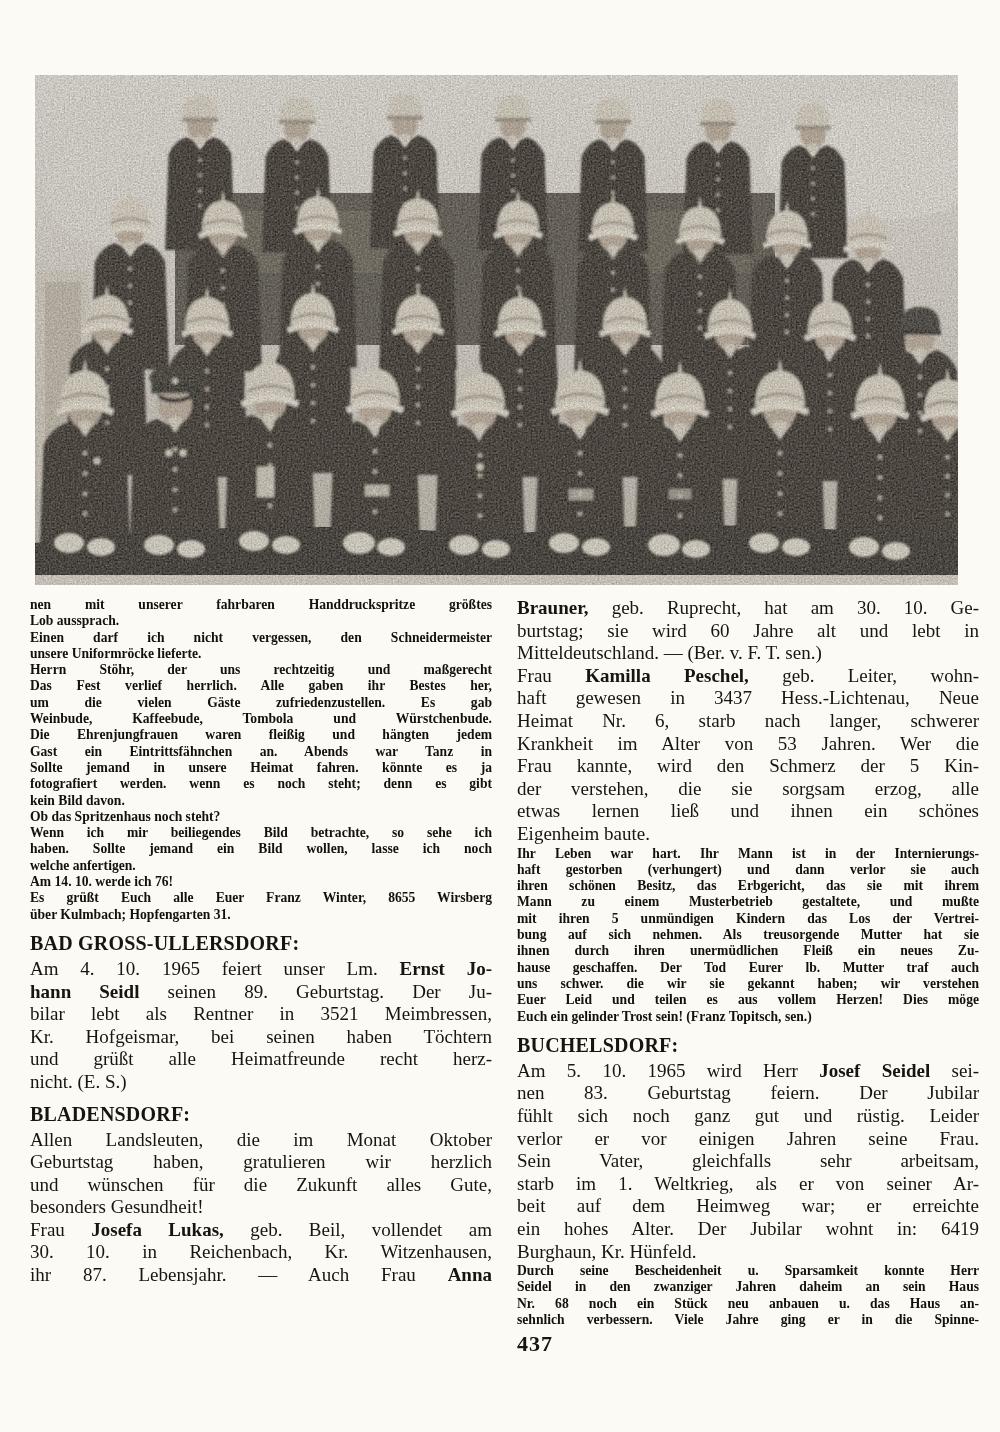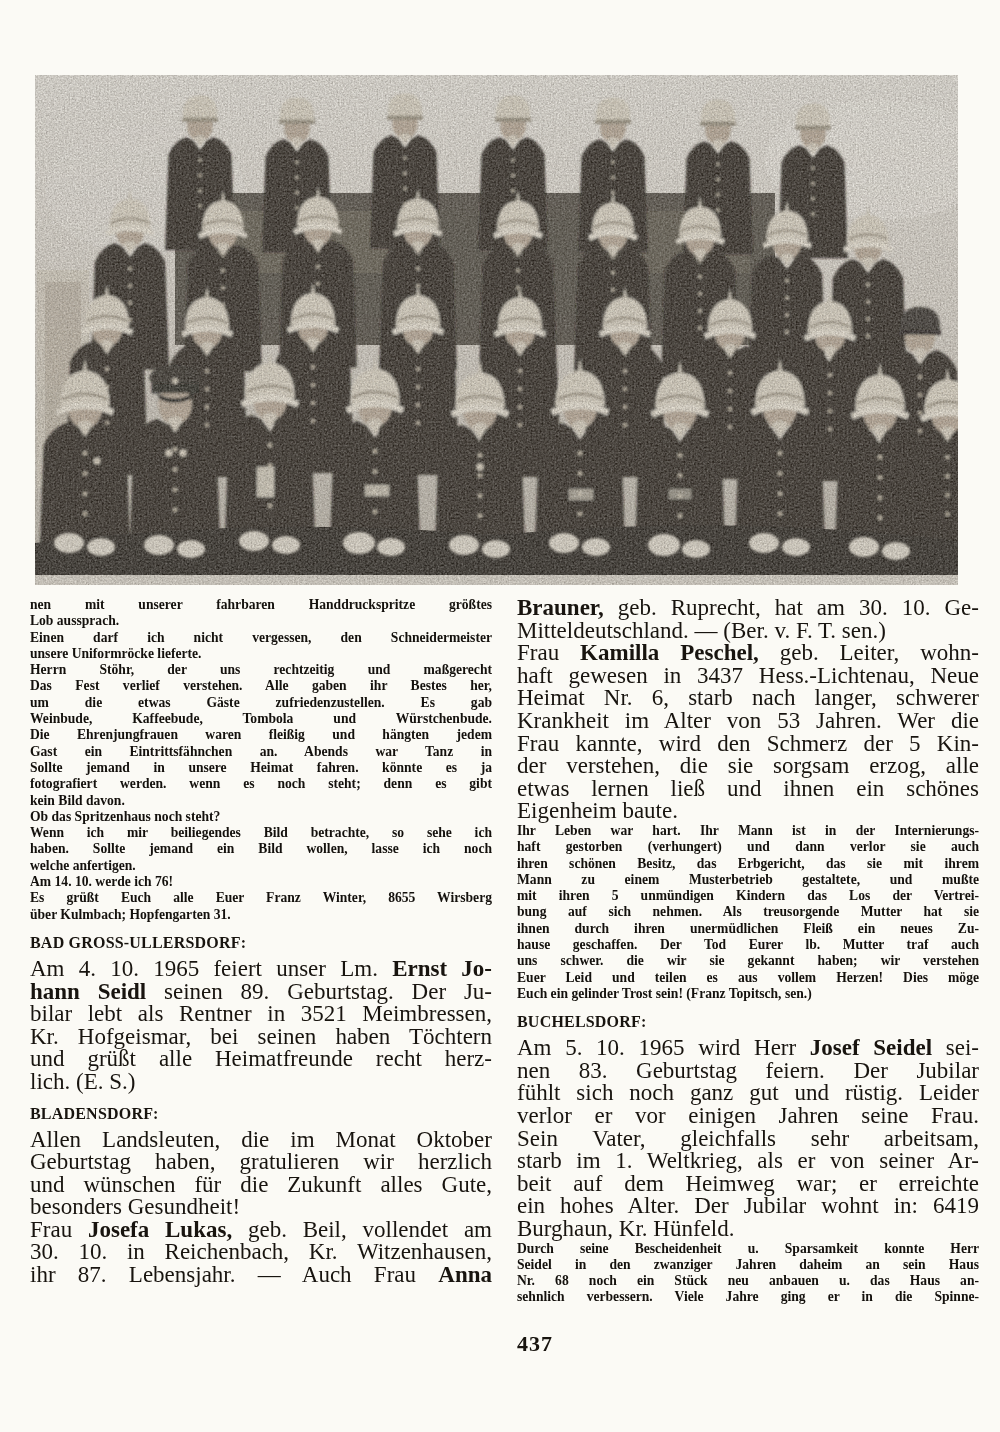--- a/index.html
+++ b/index.html
@@ -8,23 +8,23 @@
     background:#fbfaf5;
     font-family:"Liberation Serif","DejaVu Serif",serif;
     color:#18140f;overflow:hidden;
   }
   .photo{position:absolute;left:35px;top:75px;width:923px;height:510px;}
   .photo svg{display:block;}
   .col{position:absolute;top:597px;width:462px;}
   .col-left{left:30px;}
   .col-right{left:517px;}
   .para{margin:0;}
-  .para-large{font-size:23px;line-height:22.6px;}
+  .para-large{font-size:19px;line-height:22.6px;}
   .para-small{font-size:13.6px;line-height:16.3px;font-weight:bold;color:#14110d;}
-  .heading{font-size:16px;line-height:24px;font-weight:bold;letter-spacing:.2px;margin:8px 0 3px 0;}
+  .heading{font-size:20px;line-height:24px;font-weight:bold;letter-spacing:.2px;margin:8px 0 3px 0;}
   .line{white-space:nowrap;}
   .line.just{white-space:normal;text-align:justify;text-align-last:justify;text-justify:inter-word;}
   .line b{font-weight:bold;}
   .pagenum{
     position:absolute;left:517px;top:1331px;width:458px;
     font-size:22px;font-weight:bold;letter-spacing:1px;
   }
 </style>
 </head>
 <body>
@@ -201,22 +201,22 @@
       <div class="para para-small">
         <div class="line just"><span>nen mit unserer fahrbaren Handdruckspritze größtes</span></div>
         <div class="line"><span>Lob aussprach.</span></div>
       </div>
       <div class="para para-small">
         <div class="line just"><span>Einen darf ich nicht vergessen, den Schneidermeister</span></div>
         <div class="line"><span>unsere Uniformröcke lieferte.</span></div>
         <div class="line just"><span>Herrn Stöhr, der uns rechtzeitig und maßgerecht</span></div>
       </div>
       <div class="para para-small">
-        <div class="line just"><span>Das Fest verlief verstehen. Alle gaben ihr Bestes her,</span></div>
-        <div class="line just"><span>um die etwas Gäste zufriedenzustellen. Es gab</span></div>
+        <div class="line just"><span>Das Fest verlief herrlich. Alle gaben ihr Bestes her,</span></div>
+        <div class="line just"><span>um die vielen Gäste zufriedenzustellen. Es gab</span></div>
         <div class="line just"><span>Weinbude, Kaffeebude, Tombola und Würstchenbude.</span></div>
         <div class="line just"><span>Die Ehrenjungfrauen waren fleißig und hängten jedem</span></div>
         <div class="line just"><span>Gast ein Eintrittsfähnchen an. Abends war Tanz in</span></div>
       </div>
       <div class="para para-small">
         <div class="line just"><span>Sollte jemand in unsere Heimat fahren. könnte es ja</span></div>
         <div class="line just"><span>fotografiert werden. wenn es noch steht; denn es gibt</span></div>
         <div class="line"><span>kein Bild davon.</span></div>
       </div>
       <div class="para para-small">
@@ -234,39 +234,40 @@
         <div class="line just"><span>Es grüßt Euch alle Euer Franz Winter, 8655 Wirsberg</span></div>
         <div class="line"><span>über Kulmbach; Hopfengarten 31.</span></div>
       </div>
       <div class="heading">BAD GROSS-ULLERSDORF:</div>
       <div class="para para-large">
         <div class="line just"><span>Am 4. 10. 1965 feiert unser Lm. </span><b>Ernst Jo-</b></div>
         <div class="line just"><b>hann Seidl</b><span> seinen 89. Geburtstag. Der Ju-</span></div>
         <div class="line just"><span>bilar lebt als Rentner in 3521 Meimbressen,</span></div>
         <div class="line just"><span>Kr. Hofgeismar, bei seinen haben Töchtern</span></div>
         <div class="line just"><span>und grüßt alle Heimatfreunde recht herz-</span></div>
-        <div class="line"><span>lich. (E. S.)</span></div>
+        <div class="line"><span>nicht. (E. S.)</span></div>
       </div>
       <div class="heading">BLADENSDORF:</div>
       <div class="para para-large">
         <div class="line just"><span>Allen Landsleuten, die im Monat Oktober</span></div>
         <div class="line just"><span>Geburtstag haben, gratulieren wir herzlich</span></div>
         <div class="line just"><span>und wünschen für die Zukunft alles Gute,</span></div>
         <div class="line"><span>besonders Gesundheit!</span></div>
       </div>
       <div class="para para-large">
         <div class="line just"><span>Frau </span><b>Josefa Lukas,</b><span> geb. Beil, vollendet am</span></div>
         <div class="line just"><span>30. 10. in Reichenbach, Kr. Witzenhausen,</span></div>
         <div class="line just"><span>ihr 87. Lebensjahr. — Auch Frau </span><b>Anna</b></div>
       </div>
     </div>
 
   <div class="col col-right">
       <div class="para para-large">
         <div class="line just"><b>Brauner,</b><span> geb. Ruprecht, hat am 30. 10. Ge-</span></div>
+        <div class="line just"><span>burtstag; sie wird 60 Jahre alt und lebt in</span></div>
         <div class="line"><span>Mitteldeutschland. — (Ber. v. F. T. sen.)</span></div>
       </div>
       <div class="para para-large">
         <div class="line just"><span>Frau </span><b>Kamilla Peschel,</b><span> geb. Leiter, wohn-</span></div>
         <div class="line just"><span>haft gewesen in 3437 Hess.-Lichtenau, Neue</span></div>
         <div class="line just"><span>Heimat Nr. 6, starb nach langer, schwerer</span></div>
         <div class="line just"><span>Krankheit im Alter von 53 Jahren. Wer die</span></div>
         <div class="line just"><span>Frau kannte, wird den Schmerz der 5 Kin-</span></div>
         <div class="line just"><span>der verstehen, die sie sorgsam erzog, alle</span></div>
         <div class="line just"><span>etwas lernen ließ und ihnen ein schönes</span></div>

